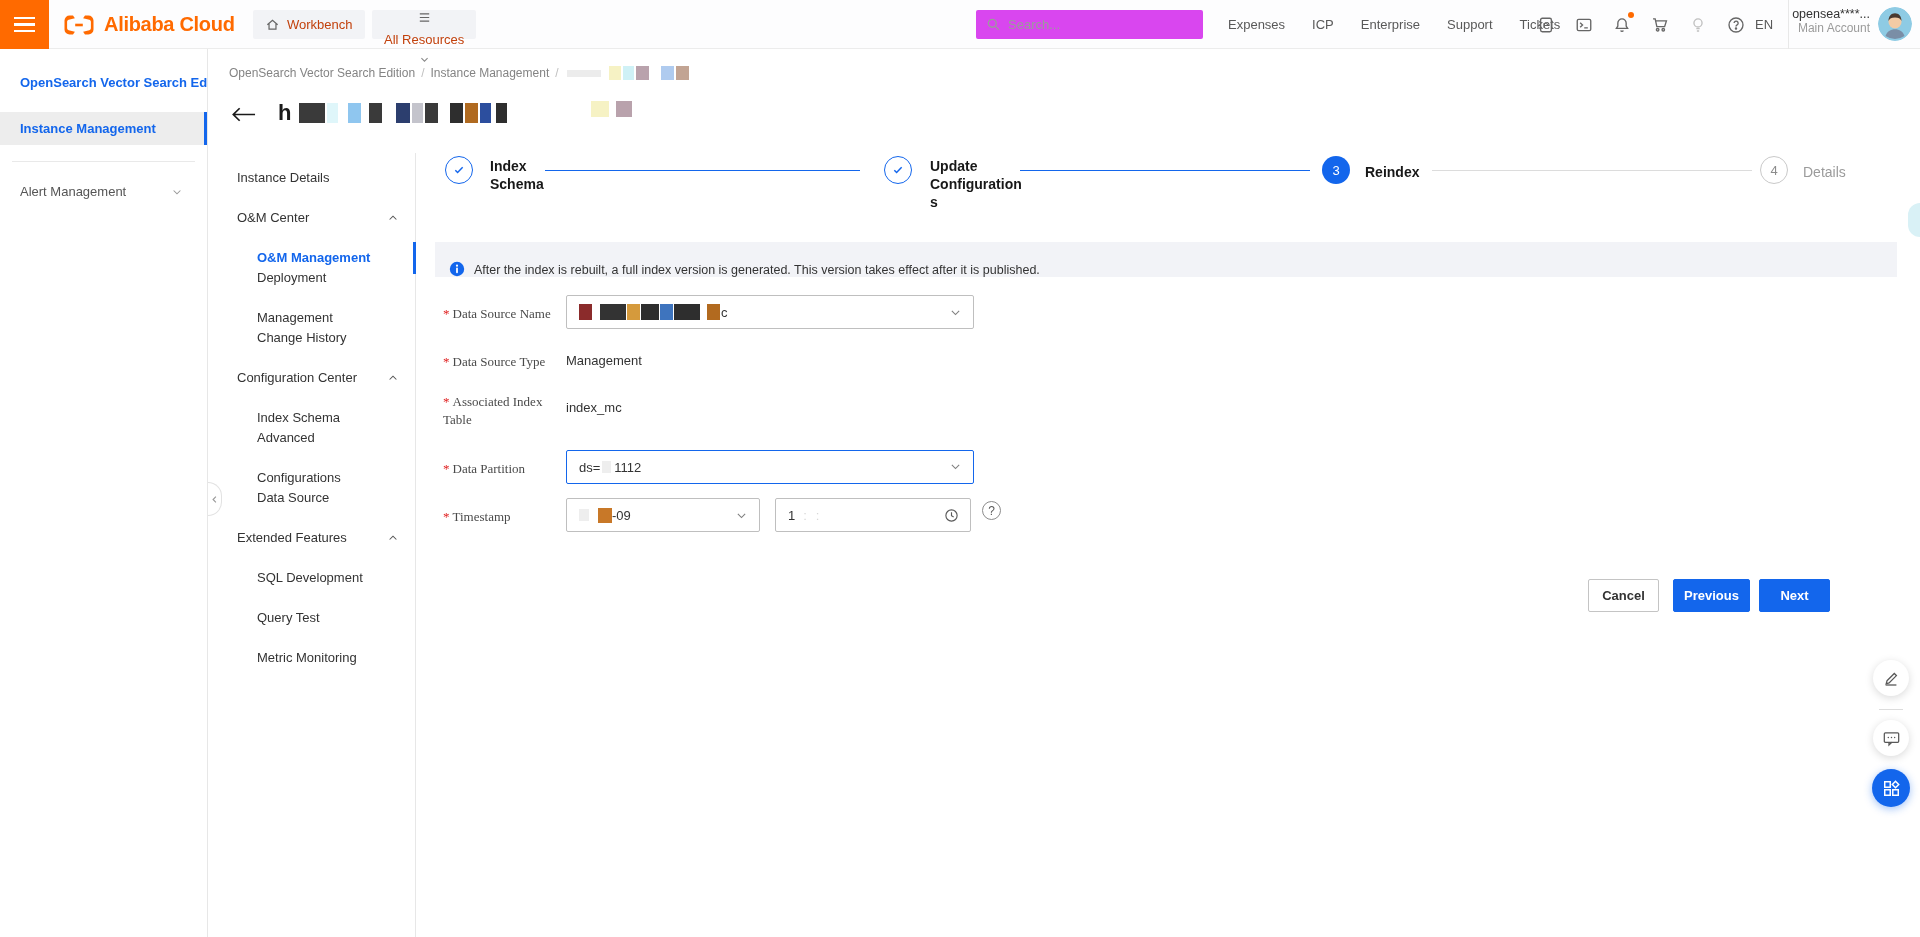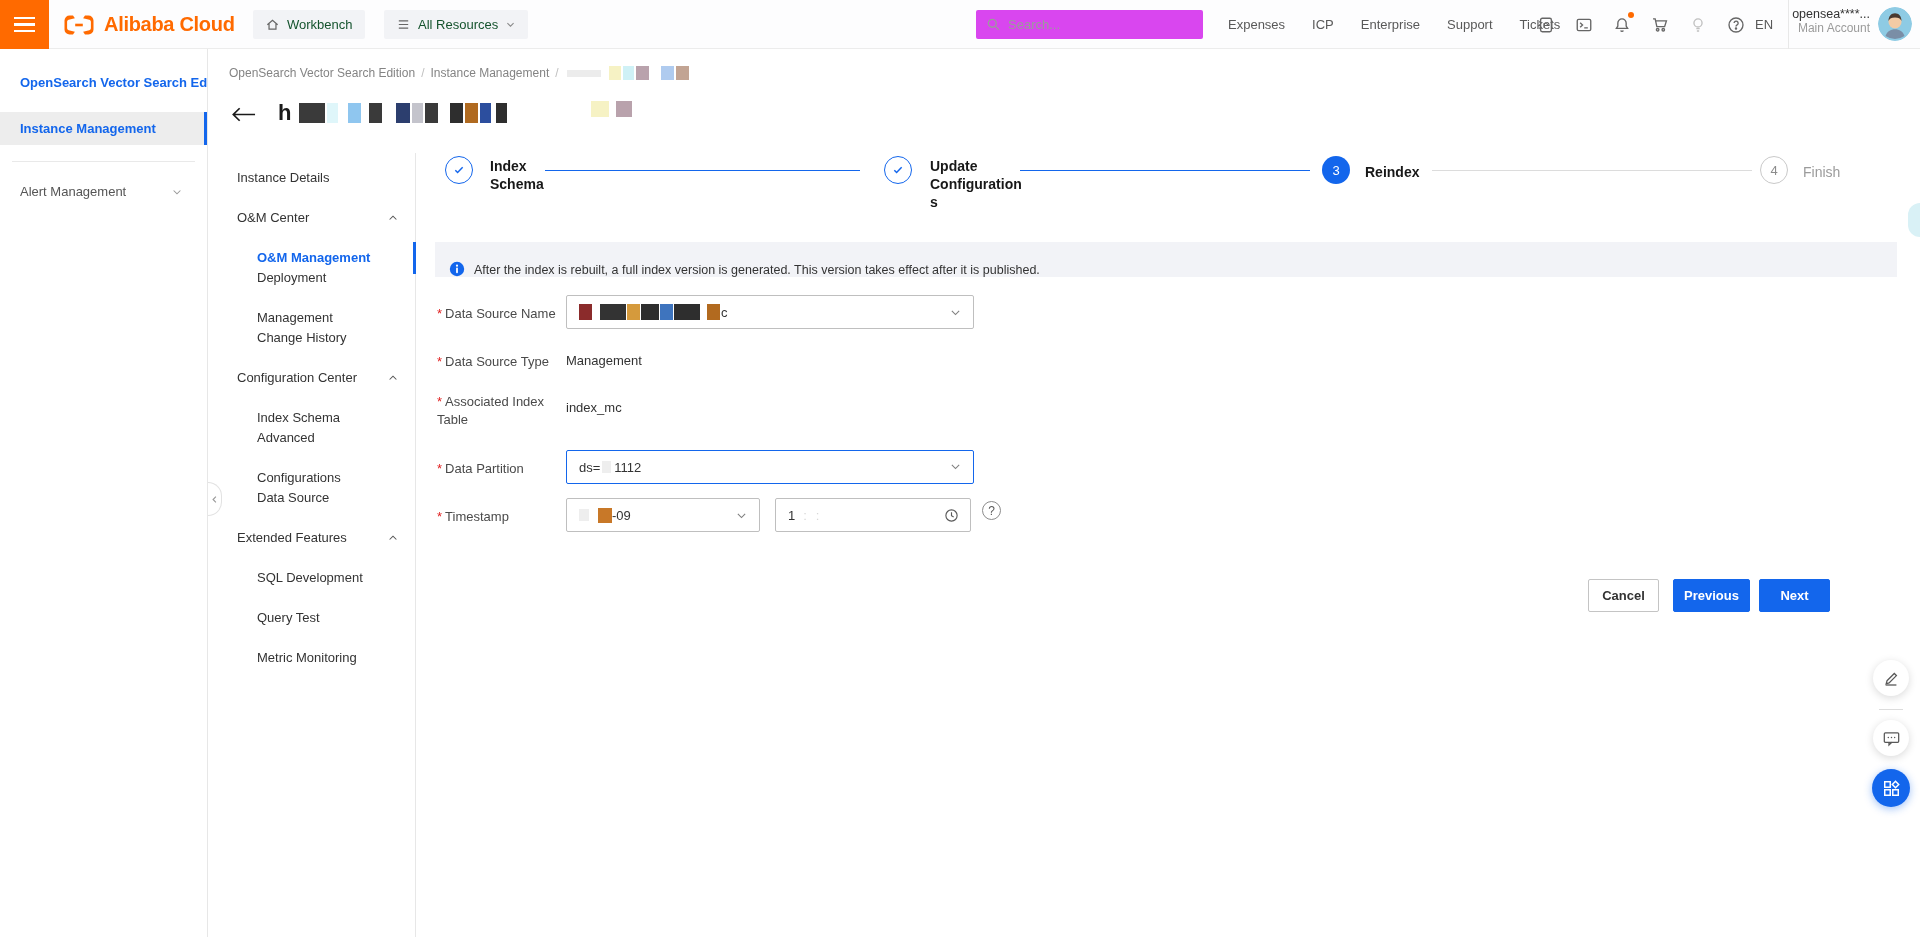--- a/index.html
+++ b/index.html
@@ -6,23 +6,23 @@
   html,body { width:1920px; height:937px; overflow:hidden; }
   body { font-family:"Liberation Sans","DejaVu Sans",sans-serif; background:#fff; color:#333; position:relative; font-size:13px; }
   svg { display:block; }
 
   
   .topbar { position:absolute; left:0; top:0; width:1920px; height:49px; background:#fdfdfe; border-bottom:1px solid #ececec; z-index:30; }
   .burger { position:absolute; left:0; top:0; width:49px; height:49px; background:#FF6A00; display:flex; flex-direction:column; align-items:center; justify-content:center; gap:4px; cursor:pointer; }
   .burger i { display:block; width:21px; height:2.5px; background:#fff; }
   .logo { position:absolute; left:62px; top:0; height:49px; display:flex; align-items:center; gap:8px; cursor:pointer; }
   .logo-text { color:#FF6A00; font-size:20px; font-weight:700; letter-spacing:-0.3px; white-space:nowrap; }
-  .tb-btn { position:absolute; top:10px; height:29px; background:#f2f3f6; border-radius:2px; display:flex; align-items:center; gap:7px; padding:0 12px; color:#14532d; font-size:13px; cursor:pointer; }
+  .tb-btn { position:absolute; top:10px; height:29px; background:#f2f3f6; border-radius:2px; display:flex; align-items:center; gap:7px; padding:0 12px; color:#c2410c; font-size:13px; cursor:pointer; }
   .tb-btn.workbench { left:253px; }
-  .tb-btn.resources { left:384px; }
+  .tb-btn.resources { left:372px;flex-direction:column; }
   .search { position:absolute; left:976px; top:10px; width:227px; height:29px; background:#d946ef; border-radius:2px; display:flex; align-items:center; padding:0 10px; gap:7px; }
   .search input { border:none; outline:none; background:transparent; font-size:13px; color:#333; width:170px; font-family:inherit; }
   .search input::placeholder { color:#9b9b9b; }
   .tb-links { position:absolute; left:1228px; top:0; height:49px; display:flex; align-items:center; gap:27px; }
   .tb-links span { color:#595959; font-size:13px; cursor:pointer; white-space:nowrap; }
   .tb-icons { position:absolute; left:1537px; top:0; height:49px; display:flex; align-items:center; gap:20px; }
   .tb-ic { position:relative; cursor:pointer; }
   .dot { position:absolute; right:-3px; top:-4px; width:6px; height:6px; border-radius:50%; background:#FF6A00; }
   .tb-lang { position:absolute; left:1755px; top:0; height:49px; display:flex; align-items:center; color:#595959; cursor:pointer; }
   .tb-sep { position:absolute; left:1788px; top:0; width:1px; height:49px; background:#e8e8e8; }
@@ -69,21 +69,21 @@
   .sc-active { background:#1366EC; color:#fff; font-size:13px; font-weight:400; }
   .sc-todo { border:1.5px solid #c9c9c9; color:#8c8c8c; font-size:13px; }
   .step-label { position:absolute; font-size:14px; font-weight:600; color:#181818; line-height:18px; width:92px; overflow-wrap:break-word; word-break:break-word; }
   .step-label.todo { color:#9b9b9b; font-weight:400; }
   .step-line { position:absolute; height:1px; top:17px; }
   .line-blue { background:#1366EC; }
   .line-gray { background:#dcdcdc; }
 
   .banner { position:absolute; left:23px; top:89px; width:1462px; height:35px; background:#f2f3f7; display:flex; align-items:flex-end; padding:0 14px; gap:9px; font-size:12.5px; color:#333; }
 
-  .flabel { position:absolute; left:25px; width:130px; font-size:13px; color:#4a4a4a; line-height:18px; }
+  .flabel { position:absolute; left:31px; width:130px; font-size:13px; color:#4a4a4a; line-height:18px;font-family:Liberation Serif, serif; }
   .req { color:#e02020; margin-right:3px; }
   .fvalue { position:absolute; left:154px; font-size:13px; color:#333; }
 
   .select { position:absolute; left:154px; width:408px; height:34px; border:1px solid #bfbfbf; border-radius:2px; background:#fff; display:flex; align-items:center; padding:0 30px 0 12px; cursor:pointer; }
   .select.focused { border:1.5px solid #1366EC; }
   .sel-chevron { position:absolute; right:11px; top:10px; }
   .input-like { background:#fff; border:1px solid #bfbfbf; border-radius:2px; height:34px; position:absolute; display:flex; align-items:center; padding:0 30px 0 12px; cursor:text; }
   .ghost { color:#d8d8d8; }
 
   .btn { position:absolute; height:33px; border-radius:2px; font-size:13px; font-weight:600; display:flex; align-items:center; justify-content:center; cursor:pointer; font-family:inherit; }
@@ -361,21 +361,21 @@
         </svg>
     </div>
     <div class="step-label" style="left:518px;top:4px;">Update Configurations</div>
     <div class="step-line line-blue" style="left:608px;width:290px;"></div>
 
     <div class="step-circle sc-active" style="left:910px;top:3px;">3</div>
     <div class="step-label" style="left:953px;top:10px;">Reindex</div>
     <div class="step-line line-gray" style="left:1020px;width:320px;"></div>
 
     <div class="step-circle sc-todo" style="left:1348px;top:3px;">4</div>
-    <div class="step-label todo" style="left:1391px;top:10px;">Finish</div>
+    <div class="step-label todo" style="left:1391px;top:10px;">Details</div>
   </div>
 
   <div class="banner">
     <span>
       <svg width="16" height="16" viewBox="0 0 16 16">
           <circle cx="8" cy="8" r="7.2" fill="#1366EC"></circle>
           <circle cx="8" cy="4.7" r="1.1" fill="#fff"></circle>
           <rect x="7.1" y="6.6" width="1.8" height="5.6" rx="0.9" fill="#fff"></rect>
         </svg>
     </span>

